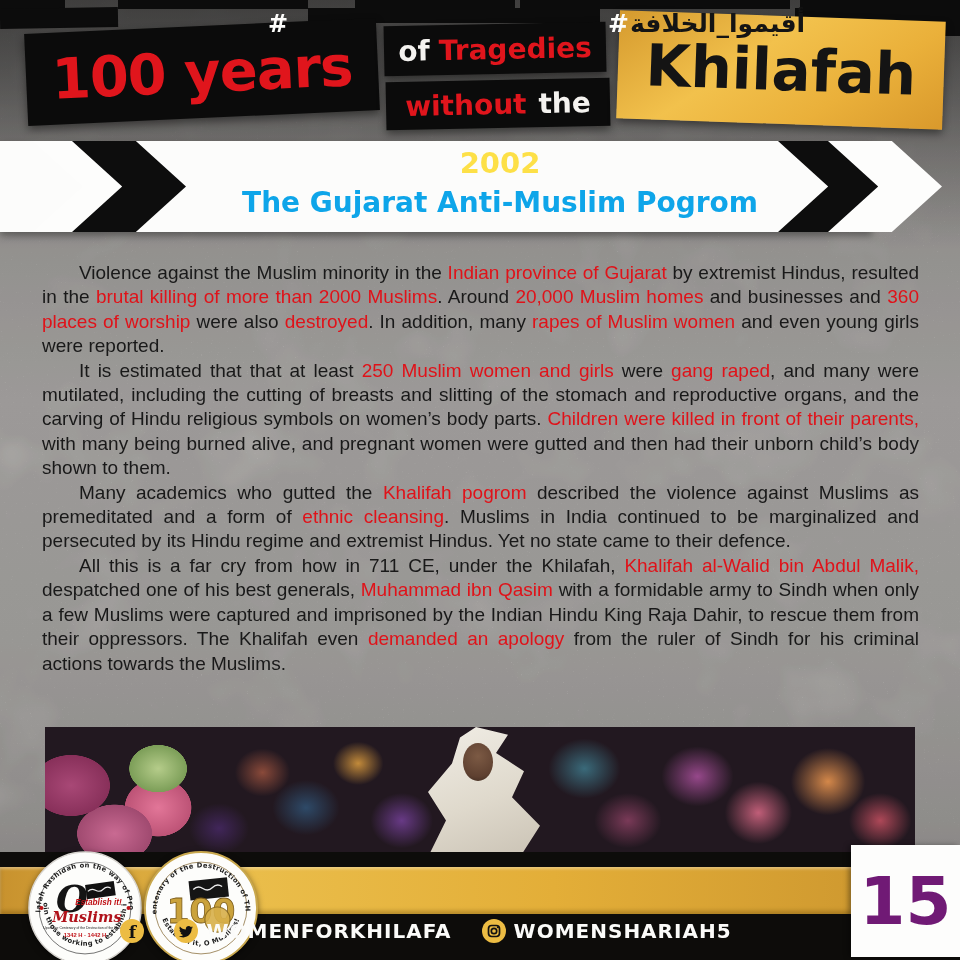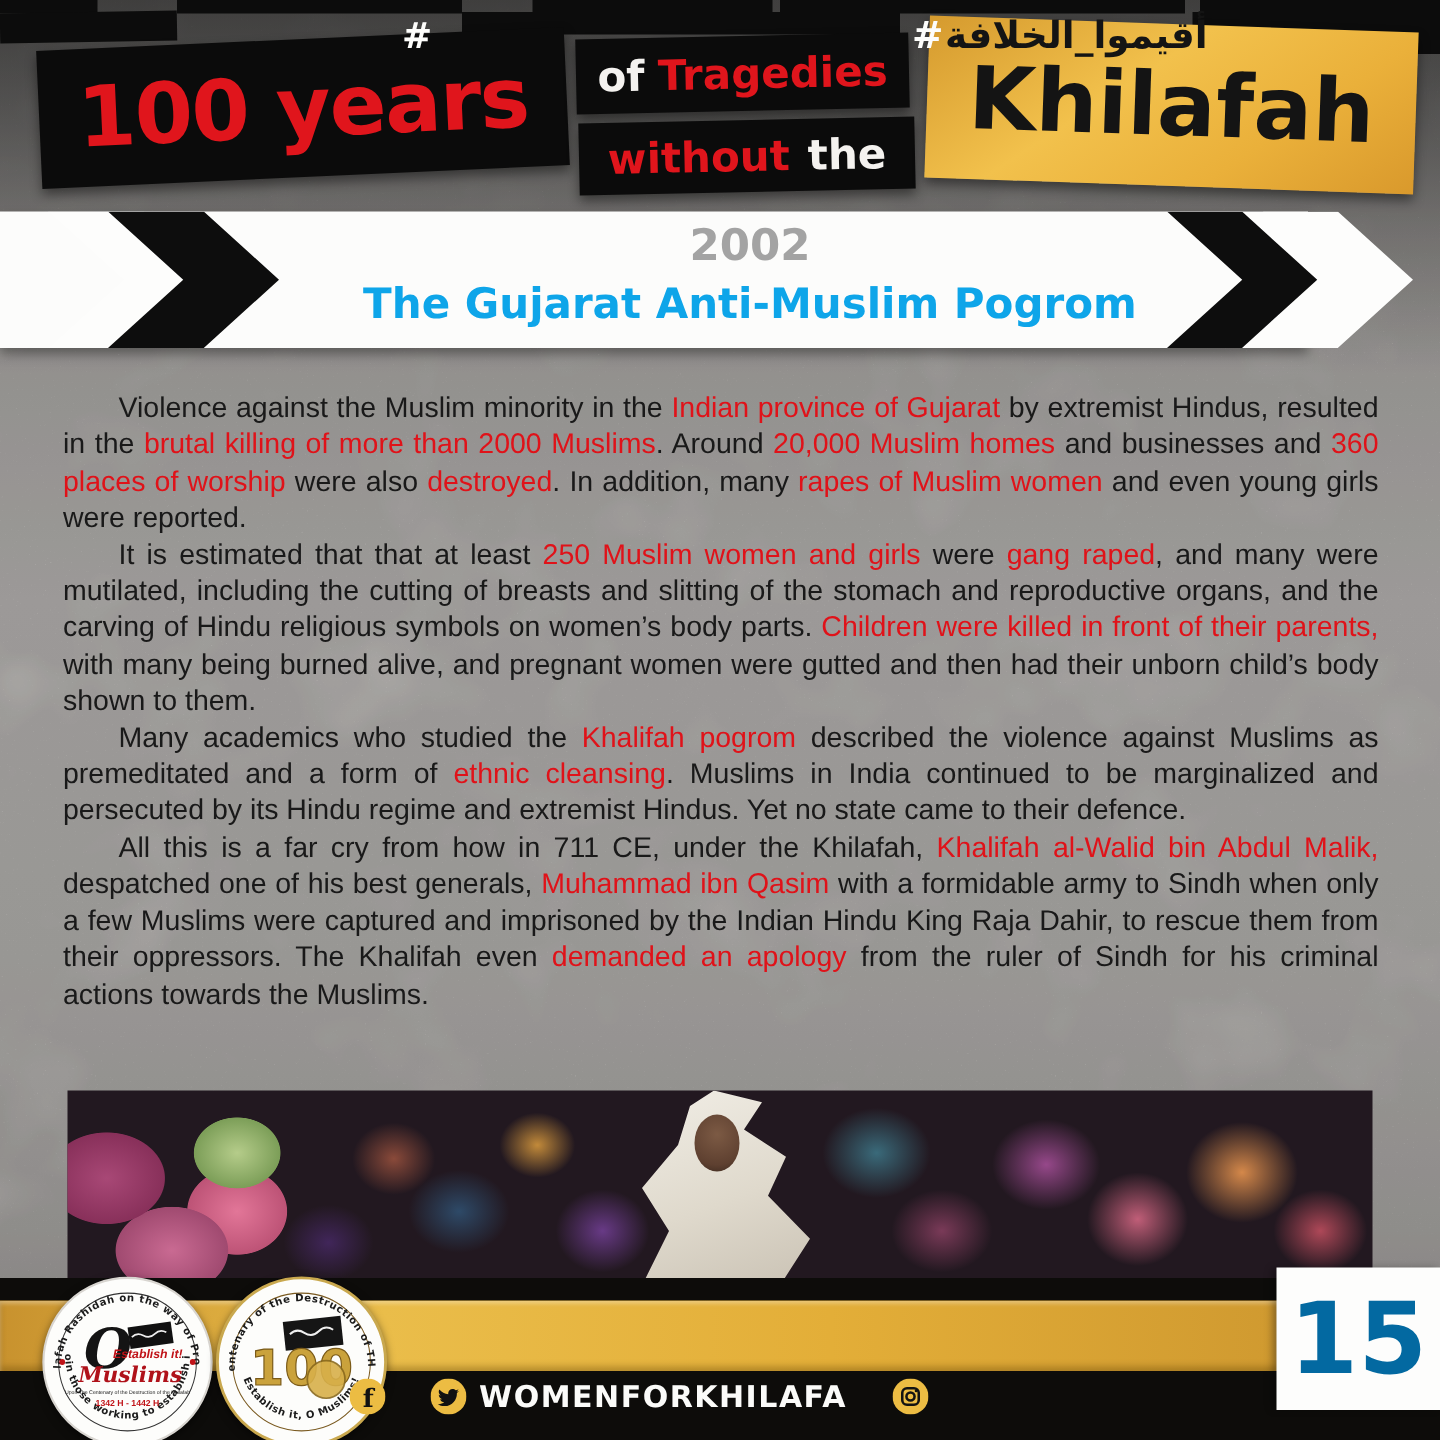--- a/index.html
+++ b/index.html
@@ -30,21 +30,21 @@
   .band{position:absolute;left:0;top:141px;width:872px;height:91px;background:#fcfcfb;
     box-shadow:0 4px 7px rgba(0,0,0,.35);}
   .chev{position:absolute;top:141px;width:114px;height:91px;
     clip-path:polygon(0 0,56% 0,100% 50%,56% 100%,0 100%,44% 50%);}
   .chev.white{background:#fdfdfc;filter:drop-shadow(3px 1px 2px rgba(0,0,0,.38));}
   .chev.black{background:#0d0d0d;}
   .chev.l-light{left:32px;} .chev.l-black{left:72px;}
   .chev.r-black{left:778px;} .chev.r-white{left:828px;}
   .banner-text{position:absolute;left:180px;top:146px;width:640px;text-align:center;
     font-family:"DejaVu Sans",sans-serif;font-weight:bold;}
-  .banner-text .year{font-size:29px;color:#a3a3a3;}
+  .banner-text .year{font-size:29px;color:#fde047;}
   .banner-text .btitle{font-size:28px;color:#0ea5e9;margin-top:6px;}
   
   .article{position:absolute;left:42px;top:261px;width:877px;color:#191919;
     font-size:19px;line-height:24.4px;text-align:justify;}
   .article p{margin:0;text-indent:37px;}
   .article .hl{color:#e01219;margin-top:48px;}
   
   .photo{position:absolute;left:45px;top:727px;width:870px;height:130px;margin:0;overflow:hidden;
     background:
      radial-gradient(70px 55px at 3% 45%, #a84876 0%, #88305a 55%, rgba(0,0,0,0) 56%),
@@ -80,23 +80,23 @@
   .ht-ar{left:608px;letter-spacing:0;font-size:25px;}
   .logo{position:absolute;width:116px;height:116px;filter:drop-shadow(0 2px 3px rgba(0,0,0,.5));}
   .logo-left{left:27px;top:850px;}
   .logo-right{left:143px;top:850px;}
   .ring{font-family:"DejaVu Sans",sans-serif;font-size:7px;font-weight:bold;fill:#1b1b1b;letter-spacing:.4px;}
   .social{position:absolute;left:0;top:919px;width:852px;display:flex;justify-content:center;
     align-items:center;gap:30px;}
   .soc{display:flex;align-items:center;gap:8px;font-family:"DejaVu Sans",sans-serif;
     font-weight:bold;font-size:20px;color:#fbfbf9;letter-spacing:1px;}
   .sic{width:24px;height:24px;display:inline-block;}
-  .pagenum{position:absolute;left:851px;top:845px;width:109px;height:95px;background:#fdfdfc;
+  .pagenum{position:absolute;left:851px;top:845px;width:109px;height:112px;background:#fdfdfc;
     display:flex;align-items:center;justify-content:center;
-    font-family:"DejaVu Sans",sans-serif;font-weight:bold;font-size:66px;color:#0369a1;
+    font-family:"DejaVu Sans",sans-serif;font-weight:bold;font-size:66px;color:#701a75;
     box-shadow:-3px 0 5px rgba(0,0,0,.3);}
 </style>
 </head>
 <body>
 
 <div class="poster">
   <div class="bg"></div>
   <svg class="grain" width="960" height="960">
     <filter id="noiseF">
         <feTurbulence type="fractalNoise" baseFrequency="0.8" numOctaves="2" stitchTiles="stitch"></feTurbulence>
@@ -145,21 +145,21 @@
     <div class="chev white r-white"></div>
     <div class="banner-text">
       <div class="year">2002</div>
       <div class="btitle">The Gujarat Anti-Muslim Pogrom</div>
     </div>
   </section>
 
   <main class="article">
       <p><span>Violence against the Muslim minority in the </span><span class="hl">Indian province of Gujarat</span><span> by extremist Hindus, resulted in the </span><span class="hl">brutal killing of more than 2000 Muslims</span><span>. Around </span><span class="hl">20,000 Muslim homes</span><span> and businesses and </span><span class="hl">360 places of worship</span><span> were also </span><span class="hl">destroyed</span><span>. In addition, many </span><span class="hl">rapes of Muslim women</span><span> and even young girls were reported.</span></p>
       <p><span>It is estimated that that at least </span><span class="hl">250 Muslim women and girls</span><span> were </span><span class="hl">gang raped</span><span>, and many were mutilated, including the cutting of breasts and slitting of the stomach and reproductive organs, and the carving of Hindu religious symbols on women’s body parts. </span><span class="hl">Children were killed in front of their parents,</span><span> with many being burned alive, and pregnant women were gutted and then had their unborn child’s body shown to them.</span></p>
-      <p><span>Many academics who studied the </span><span class="hl">Khalifah pogrom</span><span> described the violence against Muslims as premeditated and a form of </span><span class="hl">ethnic cleansing</span><span>. Muslims in India continued to be marginalized and persecuted by its Hindu regime and extremist Hindus. Yet no state came to their defence.</span></p>
+      <p><span>Many academics who gutted the </span><span class="hl">Khalifah pogrom</span><span> described the violence against Muslims as premeditated and a form of </span><span class="hl">ethnic cleansing</span><span>. Muslims in India continued to be marginalized and persecuted by its Hindu regime and extremist Hindus. Yet no state came to their defence.</span></p>
       <p><span>All this is a far cry from how in 711 CE, under the Khilafah, </span><span class="hl">Khalifah al-Walid bin Abdul Malik,</span><span> despatched one of his best generals, </span><span class="hl">Muhammad ibn Qasim</span><span> with a formidable army to Sindh when only a few Muslims were captured and imprisoned by the Indian Hindu King Raja Dahir, to rescue them from their oppressors. The Khalifah even </span><span class="hl">demanded an apology</span><span> from the ruler of Sindh for his criminal actions towards the Muslims.</span></p>
     </main>
 
   <figure class="photo">
     <div class="shroud"></div>
     <div class="face"></div>
   </figure>
 
   <footer>
     <div class="fbar"></div>
@@ -227,20 +227,21 @@
       </div>
       <div class="soc">
         <span class="sic">
           <svg viewBox="0 0 24 24">
               <circle cx="12" cy="12" r="12" fill="#ecbc43"></circle>
           <rect x="6.5" y="6.5" width="11" height="11" rx="3.2" fill="none" stroke="#121212" stroke-width="1.7"></rect>
           <circle cx="12" cy="12" r="2.7" fill="none" stroke="#121212" stroke-width="1.7"></circle>
           <circle cx="15.8" cy="8.2" r="1" fill="#121212"></circle>
             </svg>
         </span>
+        <span>WOMENSHARIAH5</span>
       </div>
     </div>
 
     <div class="pagenum">
       <span>15</span>
     </div>
   </footer>
 </div>
 
 </body></html>

